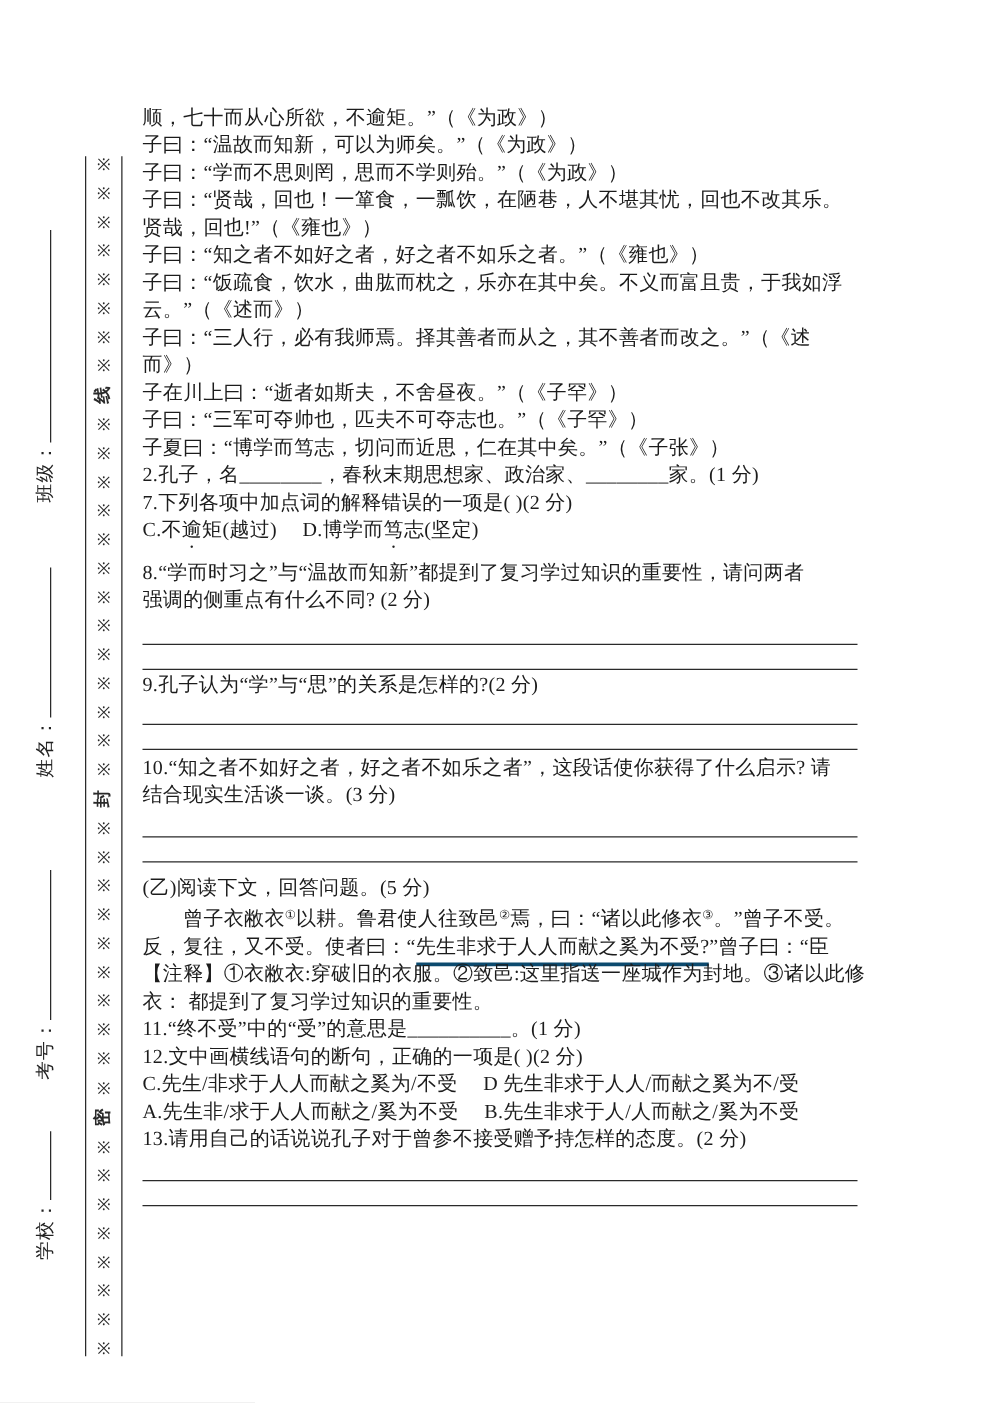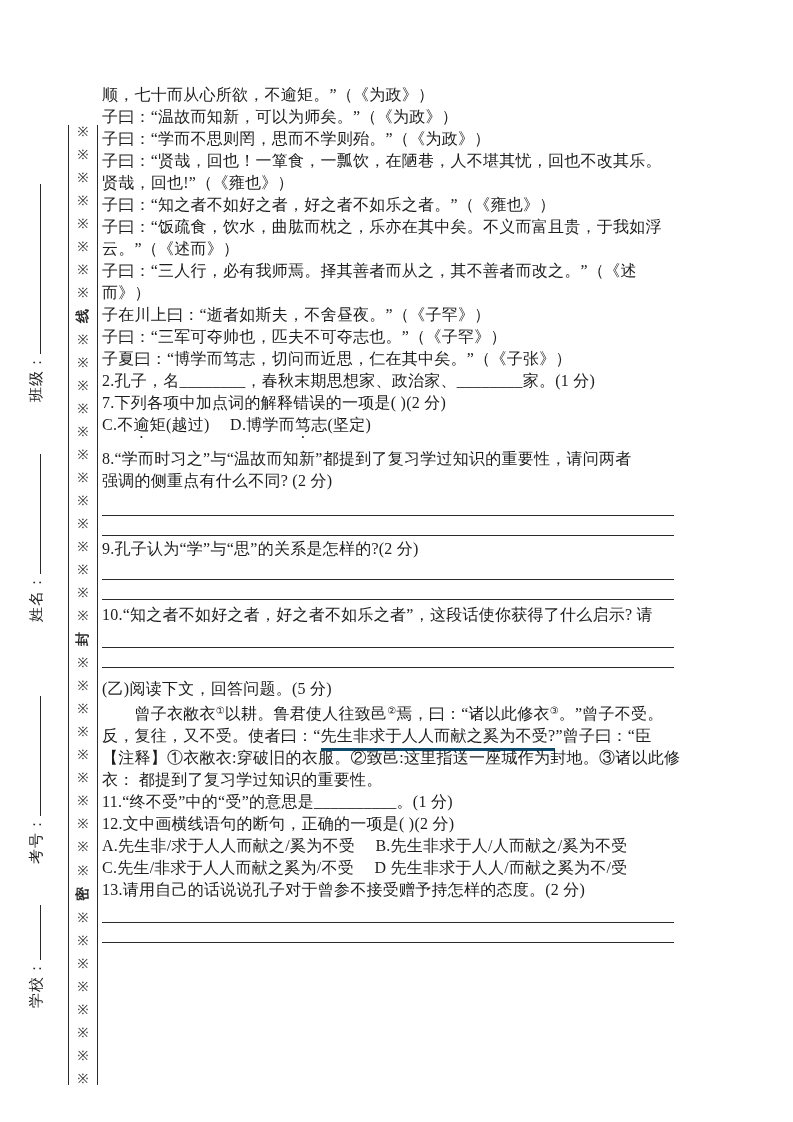--- a/index.html
+++ b/index.html
@@ -18,21 +18,21 @@
   }
   .seal-mark { font-size:13px; line-height:1; color:#2a2a2a; }
   .seal-char { font-size:14px; font-weight:bold; display:inline-block; transform:rotate(-90deg); }
   
   .info-field {
     position:absolute; white-space:nowrap; font-size:15px; color:#222;
     transform:rotate(-90deg); transform-origin:0 0; letter-spacing:1px;
   }
   .info-blank { display:inline-block; border-bottom:1.2px solid #2a2a2a; height:13px; }
   
-  .content { position:absolute; left:102px; top:84px; width:572px; font-size:16px; line-height:22px; }
+  .content { position:absolute; left:114px; top:84px; width:572px; font-size:16px; line-height:22px; }
   .line { white-space:nowrap; letter-spacing:0.25px; }
   .rule { height:19px; border-bottom:1.2px solid #2a2a2a; }
   .seg-n { }
   .seg-u { border-bottom:3px solid #0c4a6e; padding-bottom:4px; }
   .seg-d {
     -webkit-text-emphasis:filled dot #1c1c1c; -webkit-text-emphasis-position:under right;
     text-emphasis:filled dot #1c1c1c; text-emphasis-position:under right;
   }
   .seg-s { font-size:10px; vertical-align:5px; letter-spacing:0; }
 </style>
@@ -112,31 +112,32 @@
       <div class="line"><span class="seg-n">强调的侧重点有什么不同? (2 分)</span></div>
       <div style="height: 4px;"></div>
       <div class="rule"></div>
       <div class="rule"></div>
       <div style="height: 2px;"></div>
       <div class="line"><span class="seg-n">9.孔子认为“学”与“思”的关系是怎样的?(2 分)</span></div>
       <div class="rule"></div>
       <div class="rule"></div>
       <div style="height: 4px;"></div>
       <div class="line"><span class="seg-n">10.“知之者不如好之者，好之者不如乐之者”，这段话使你获得了什么启示? 请</span></div>
+      <div class="line"><span class="seg-n">结合现实生活谈一谈。(3 分)</span></div>
       <div style="height: 2px;"></div>
       <div class="rule"></div>
       <div class="rule"></div>
       <div style="height: 10px;"></div>
       <div class="line"><span class="seg-n">(乙)阅读下文，回答问题。(5 分)</span></div>
       <div class="line"><span class="seg-n">　　曾子衣敝衣</span><span class="seg-s">①</span><span class="seg-n">以耕。鲁君使人往致邑</span><span class="seg-s">②</span><span class="seg-n">焉，曰：“诸以此修衣</span><span class="seg-s">③</span><span class="seg-n">。”曾子不受。</span></div>
       <div class="line"><span class="seg-n">反，复往，又不受。使者曰：“</span><span class="seg-u">先生非求于人人而献之奚为不受?</span><span class="seg-n">”曾子曰：“臣</span></div>
       <div class="line"><span class="seg-n">【注释】①衣敝衣:穿破旧的衣服。②致邑:这里指送一座城作为封地。③诸以此修</span></div>
       <div class="line"><span class="seg-n">衣： 都提到了复习学过知识的重要性。</span></div>
       <div class="line"><span class="seg-n">11.“终不受”中的“受”的意思是__________。(1 分)</span></div>
       <div class="line"><span class="seg-n">12.文中画横线语句的断句，正确的一项是( )(2 分)</span></div>
+      <div class="line"><span class="seg-n">C.先生/非求于人人而献之奚为/不受　 D 先生非求于人人/而献之奚为不/受</span></div>
       <div class="line"><span class="seg-n">A.先生非/求于人人而献之/奚为不受　 B.先生非求于人/人而献之/奚为不受</span></div>
-      <div class="line"><span class="seg-n">C.先生/非求于人人而献之奚为/不受　 D 先生非求于人人/而献之奚为不/受</span></div>
       <div class="line"><span class="seg-n">13.请用自己的话说说孔子对于曾参不接受赠予持怎样的态度。(2 分)</span></div>
       <div style="height: 2px;"></div>
       <div class="rule"></div>
       <div class="rule"></div>
     </main>
 </div>
 
 </body></html>

